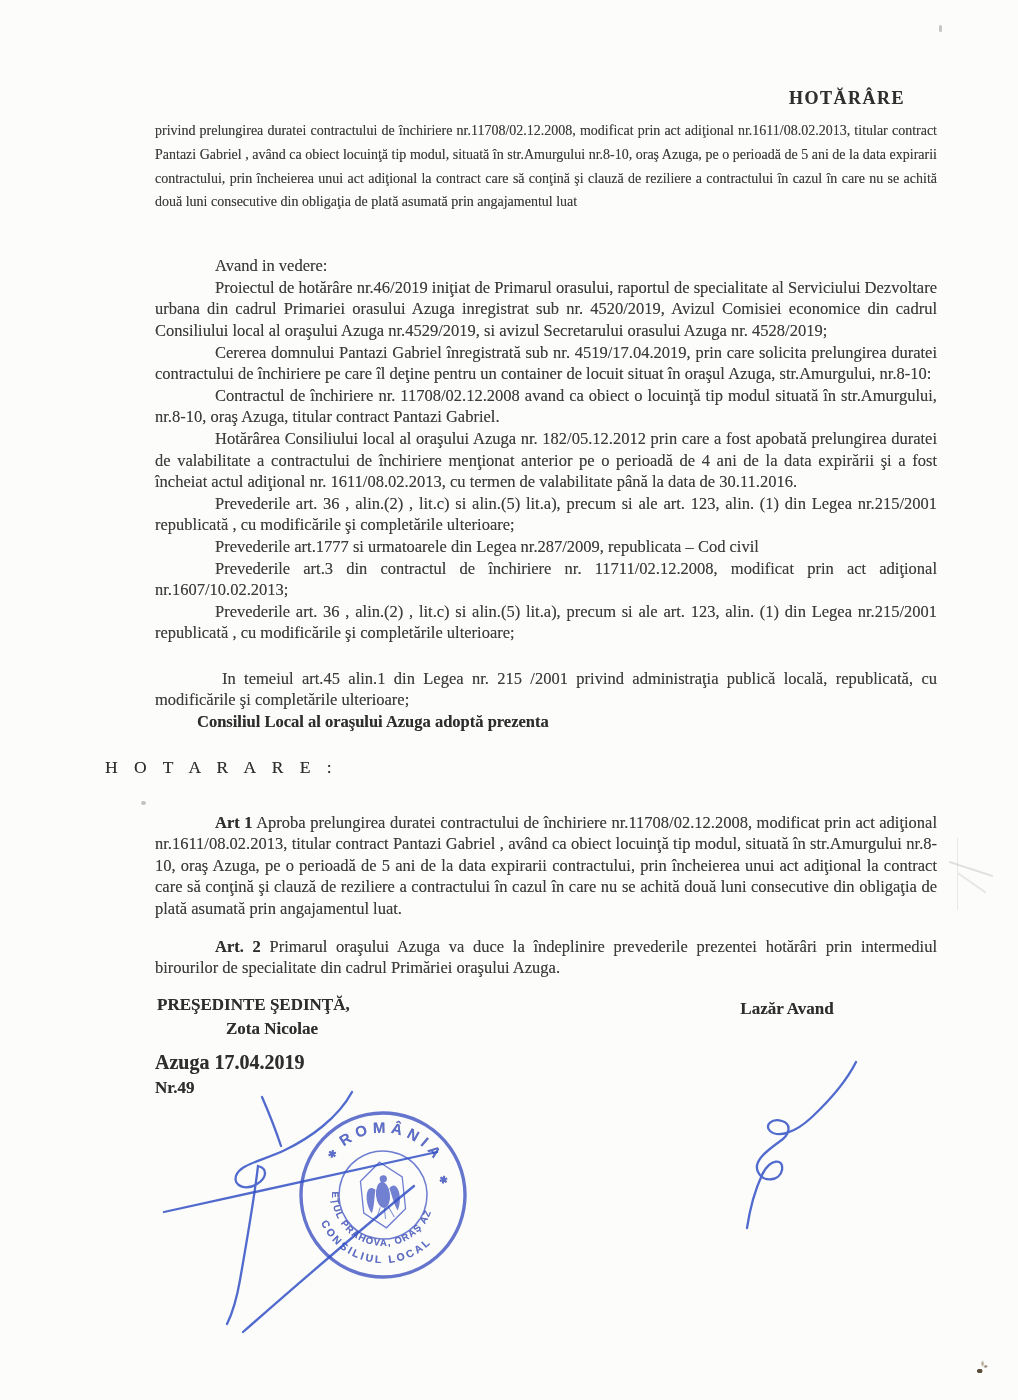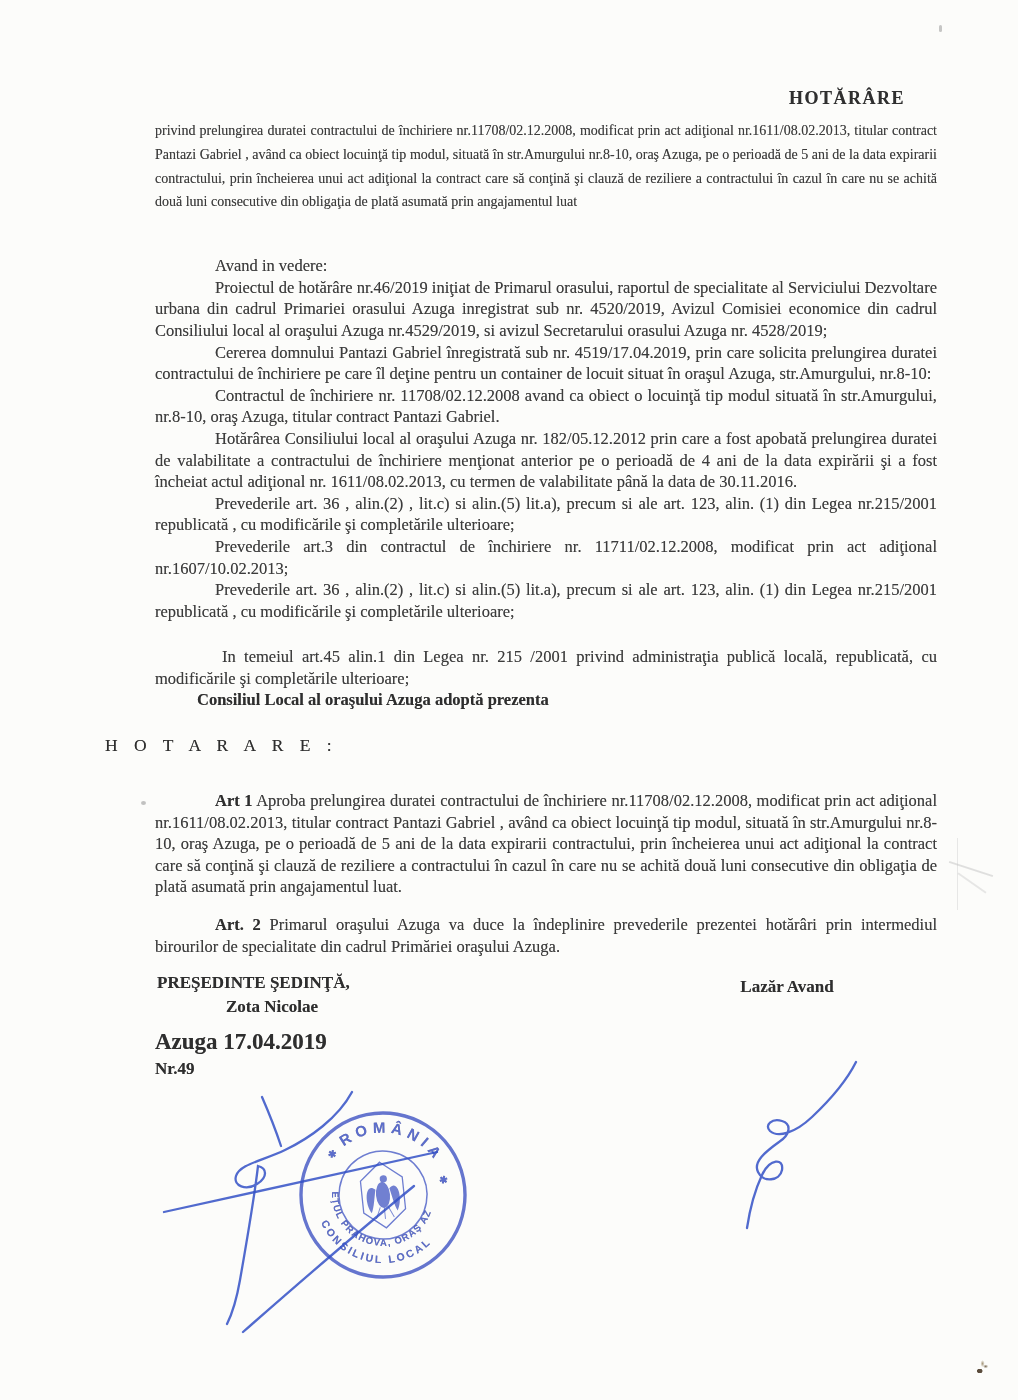--- a/index.html
+++ b/index.html
@@ -32,21 +32,21 @@
     text-align:left;letter-spacing:6px;transform:translateX(-50px);
   }
   .art1{margin-top:34px;}
   .art2{margin-top:16px;}
   .b{font-weight:bold;color:#2e2e2e;}
   .sig-row{margin-top:16px;display:flex;justify-content:space-between;align-items:flex-start;}
   .sig-block{font-size:17px;font-weight:bold;color:#2e2e2e;}
   .sig-left{width:230px;margin-left:2px;}
   .sig-right{width:300px;text-align:left;}
   .sig-name{margin-top:4px;text-align:center;font-size:17px;}
-  .place-date{margin-top:12px;font-size:23px;font-weight:bold;color:#2e2e2e;}
+  .place-date{margin-top:12px;font-size:20px;font-weight:bold;color:#2e2e2e;}
   .doc-number{margin-top:4px;font-size:17px;font-weight:bold;color:#2e2e2e;}
 
   
   .stamp{
     position:absolute;left:283px;top:1095px;width:200px;height:200px;
     transform:rotate(10deg);opacity:.92;
   }
   .st-ring-outer{fill:none;stroke:#3b50c2;stroke-width:3.4;opacity:.85;}
   .st-ring-inner{fill:none;stroke:#3b50c2;stroke-width:1.5;opacity:.8;}
   .st-text{fill:#3b50c2;opacity:.9;font-family:"Liberation Sans", sans-serif;font-weight:bold;}
@@ -89,20 +89,21 @@
 
     <p class="subtitle">privind  prelungirea duratei contractului  de închiriere nr.11708/02.12.2008, modificat prin act adiţional nr.1611/08.02.2013, titular contract Pantazi Gabriel , având ca obiect locuinţă tip modul, situată în str.Amurgului nr.8-10, oraş Azuga,  pe o perioadă de 5 ani  de la data expirarii contractului,  prin încheierea unui act adiţional la contract care să conţină şi clauză de reziliere a contractului în cazul în care nu se achită două luni consecutive din obligaţia de plată asumată prin angajamentul luat</p>
 
     <p class="body-par ind preamble">Avand in vedere:</p>
 
     <p class="body-par ind">Proiectul de hotărâre nr.46/2019  iniţiat de Primarul orasului, raportul de specialitate al Serviciului Dezvoltare urbana din cadrul Primariei orasului Azuga inregistrat sub nr. 4520/2019, Avizul Comisiei economice din cadrul Consiliului local al oraşului Azuga nr.4529/2019, si avizul Secretarului orasului Azuga nr. 4528/2019;</p>
     <p class="body-par ind">Cererea domnului Pantazi Gabriel înregistrată sub nr. 4519/17.04.2019, prin care solicita prelungirea duratei contractului de închiriere pe care îl deţine pentru un container de locuit situat în oraşul Azuga, str.Amurgului, nr.8-10:</p>
     <p class="body-par ind">Contractul de închiriere nr. 11708/02.12.2008  avand ca obiect  o locuinţă tip modul situată în str.Amurgului, nr.8-10, oraş Azuga, titular contract Pantazi Gabriel.</p>
     <p class="body-par ind">Hotărârea Consiliului local al oraşului Azuga nr. 182/05.12.2012 prin care a fost apobată prelungirea duratei de valabilitate a contractului de închiriere menţionat anterior pe o perioadă de 4 ani de la data expirării şi a fost încheiat actul adiţional nr. 1611/08.02.2013, cu termen de valabilitate până la data de 30.11.2016.</p>
     <p class="body-par ind">Prevederile art. 36 , alin.(2) , lit.c)  si alin.(5) lit.a), precum si ale art. 123, alin. (1) din Legea nr.215/2001  republicată , cu modificările şi completările ulterioare;</p>
+    <p class="body-par ind">Prevederile art.1777 si urmatoarele din Legea nr.287/2009, republicata  –  Cod civil</p>
     <p class="body-par ind">Prevederile art.3 din contractul de închiriere nr. 11711/02.12.2008, modificat prin act adiţional nr.1607/10.02.2013;</p>
     <p class="body-par ind">Prevederile art. 36 , alin.(2) , lit.c)  si alin.(5) lit.a), precum si ale art. 123, alin. (1) din Legea nr.215/2001  republicată , cu modificările şi completările ulterioare;</p>
 
     <p class="body-par ind2 legal">In temeiul art.45 alin.1 din Legea nr. 215 /2001 privind administraţia publică locală, republicată, cu modificările şi completările ulterioare;</p>
     <p class="body-par adoption">Consiliul Local al oraşului Azuga adoptă prezenta</p>
 
     <div class="decision-heading">H O T A R A R E :</div>
 
     <p class="body-par ind art1"><span class="b">Art 1</span> <span>Aproba  prelungirea duratei contractului  de închiriere nr.11708/02.12.2008, modificat prin act adiţional nr.1611/08.02.2013, titular contract Pantazi Gabriel , având ca obiect locuinţă tip modul, situată în str.Amurgului nr.8-10, oraş Azuga,  pe o perioadă de 5 ani  de la data expirarii contractului,  prin încheierea unui act adiţional la contract care să conţină şi clauză de reziliere a contractului în cazul în care nu se achită două luni consecutive din obligaţia de plată asumată prin angajamentul luat.</span></p>
 

